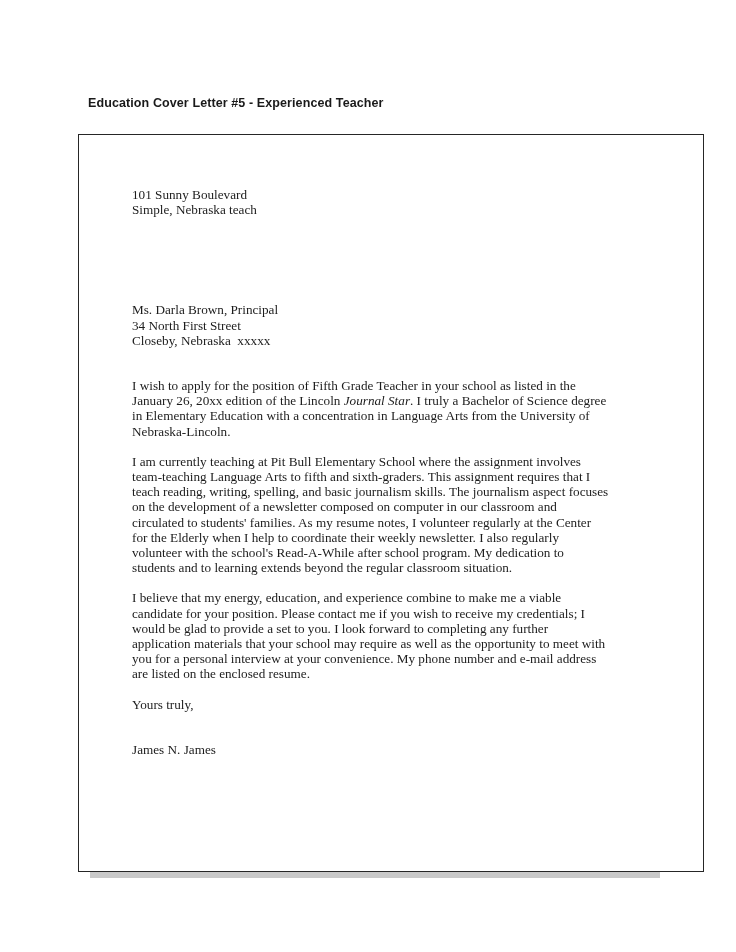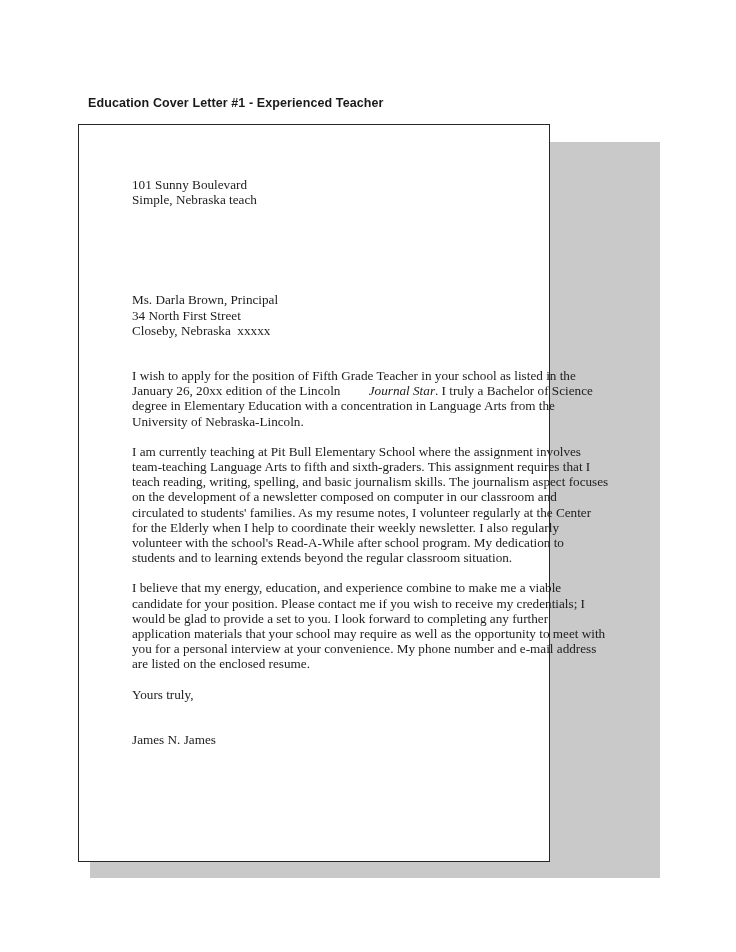--- a/index.html
+++ b/index.html
@@ -41,22 +41,22 @@
     left: 90px;
     top: 142px;
     width: 570px;
     height: 736px;
     background: #c9c9c9;
   }
 
   .sheet {
     position: absolute;
     left: 78px;
-    top: 124px;
-    width: 472px;
+    top: 134px;
+    width: 626px;
     height: 738px;
     background: #ffffff;
     border: 1.5px solid #262626;
     box-sizing: border-box;
   }
 
   .letter-body {
     position: absolute;
     left: 53px;
     top: 52px;
@@ -80,29 +80,28 @@
   .sp-para           { height: 15px; }
   .sp-before-name    { height: 30px; }
   .sp-before-encl    { height: 15px; }
 
   .para {
     margin: 0;
     text-align: left;
   }
   .para .ital {
     font-style: italic;
-    margin-left: 25px;
   }
 </style>
 </head>
 <body>
 
 <div id="page-wrap">
 
-  <div class="doc-title">Education Cover Letter #1 - Experienced Teacher</div>
+  <div class="doc-title">Education Cover Letter #5 - Experienced Teacher</div>
 
   <div class="sheet-shadow"></div>
 
   <div class="sheet">
     <div class="letter-body">
 
       <div class="block">
         <span class="line">101 Sunny Boulevard</span>
         <span class="line">Simple, Nebraska teach</span>
       </div>

